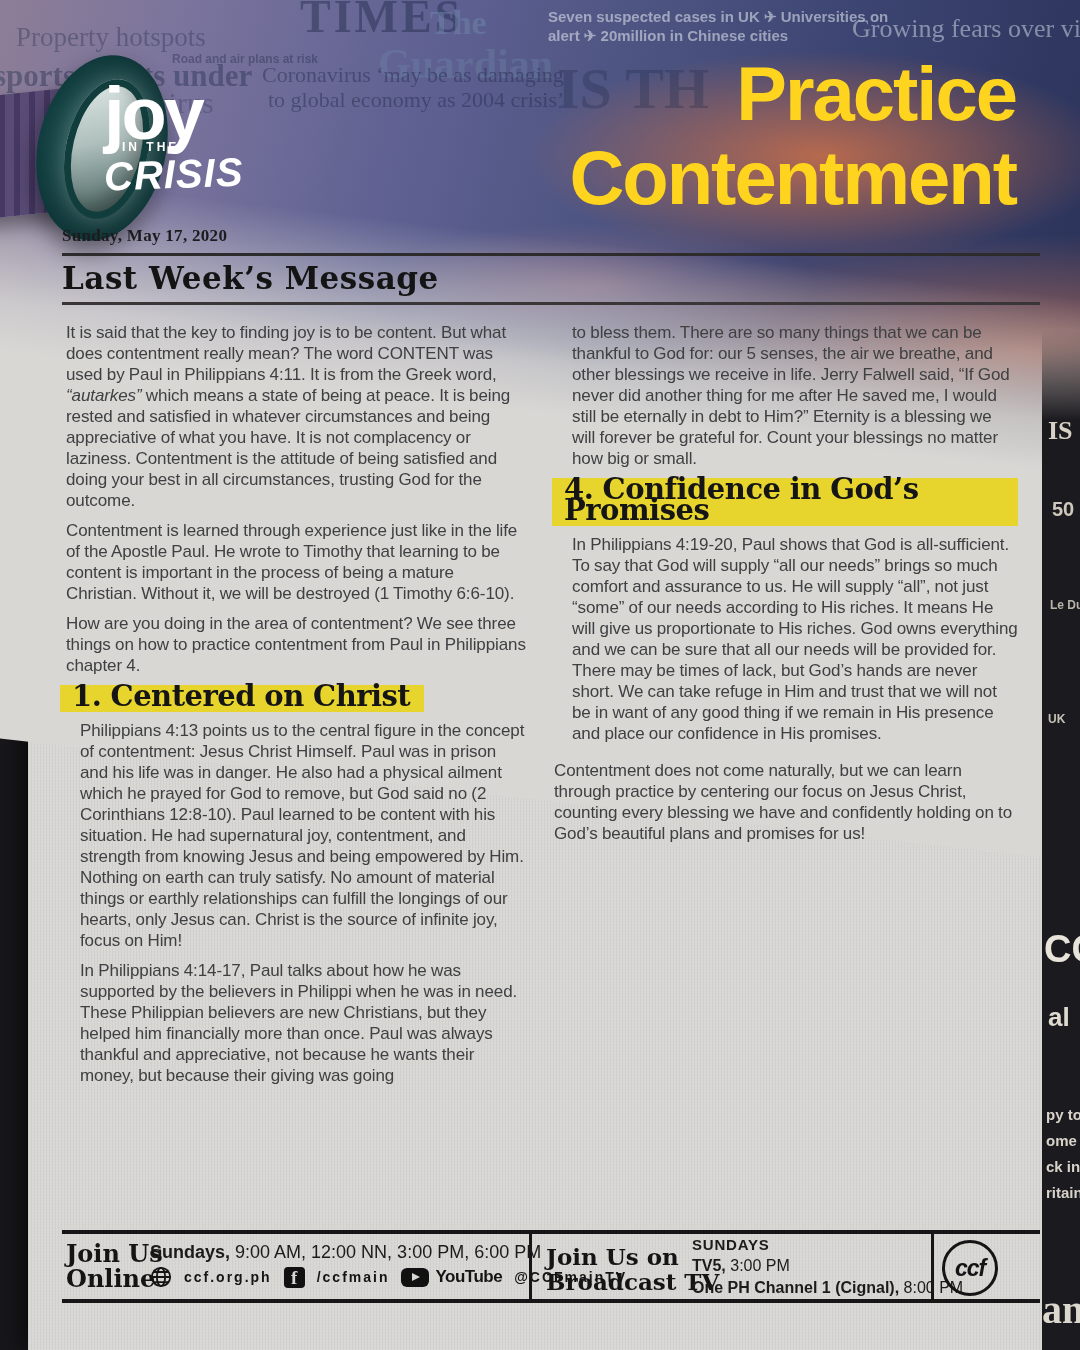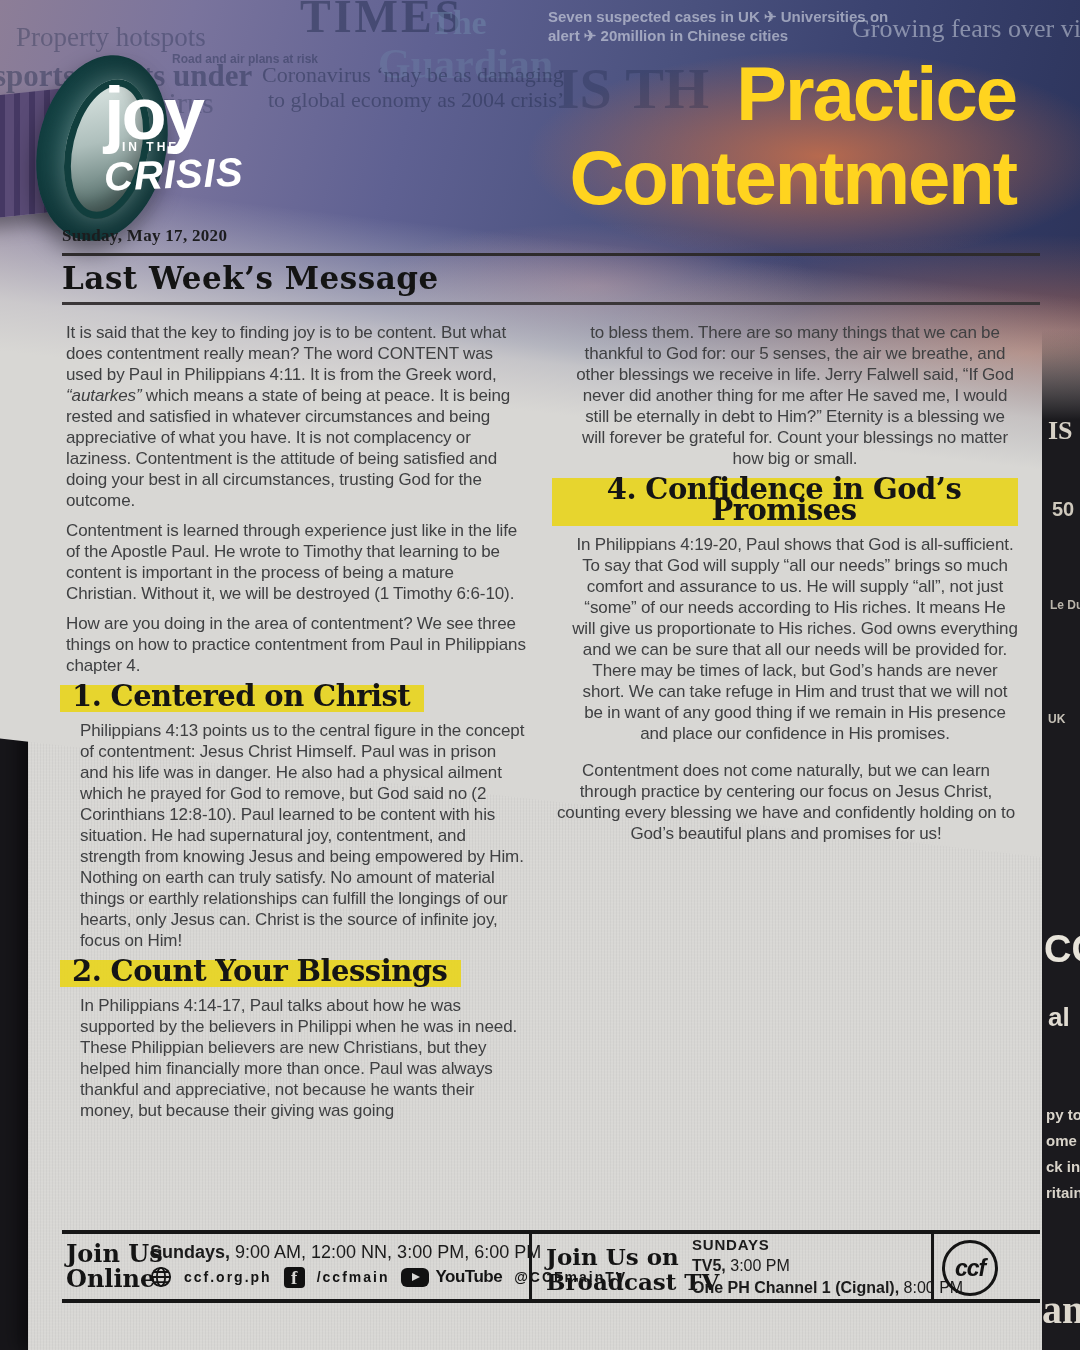--- a/index.html
+++ b/index.html
@@ -86,21 +86,21 @@
   .date{font-family:"Liberation Serif",serif;font-weight:bold;font-size:17px;letter-spacing:.3px;}
   .rule1{margin-top:7px;height:3px;background:#2e2b2c;}
   .lastweek{margin-top:4px;font-family:"DejaVu Serif",serif;font-weight:bold;font-size:31px;
     letter-spacing:.5px;color:#141414;}
   .rule2{margin-top:6px;height:3px;background:#3a3638;}
 
   
   .col{position:absolute;top:322px;width:466px;z-index:7;color:#3f4042;
     font-size:17px;line-height:21px;letter-spacing:-.1px;word-spacing:-.3px;}
   .col-left{left:60px;}
-  .col-right{left:552px;text-align:center;}
+  .col-right{left:552px;}
   .col p{margin:0 0 9px 6px;}
   .col p.sec-body{margin-left:20px;}
   .sec-heading{margin:8px 0 8px 0;}
   .sec-heading span{display:inline-block;background:rgba(231,212,38,.96);
     padding:1px 14px 5px 12px;font-family:"DejaVu Serif",serif;font-weight:bold;
     font-size:29px;letter-spacing:-.5px;color:#151515;}
   .closing{margin:16px 0 0 2px !important;}
 
   
   .footer{position:absolute;left:0;top:0;width:1080px;height:1350px;z-index:8;pointer-events:none;}
@@ -192,21 +192,20 @@
     <div class="lastweek">Last Week’s Message</div>
     <div class="rule2"></div>
   </div>
 
   <div class="col col-left">
     <p><span>It is said that the key to finding joy is to be content. But what does contentment really mean? The word CONTENT was used by Paul in Philippians 4:11. It is from the Greek word, </span><i>“autarkes”</i><span> which means a state of being at peace. It is being rested and satisfied in whatever circumstances and being appreciative of what you have. It is not complacency or laziness. Contentment is the attitude of being satisfied and doing your best in all circumstances, trusting God for the outcome.</span></p>
     <p>Contentment is learned through experience just like in the life of the Apostle Paul. He wrote to Timothy that learning to be content is important in the process of being a mature Christian. Without it, we will be destroyed (1 Timothy 6:6-10).</p>
     <p>How are you doing in the area of contentment? We see three things on how to practice contentment from Paul in Philippians chapter 4.</p>
     <div class="sec-heading"><span>1. Centered on Christ</span></div>
     <p class="sec-body">Philippians 4:13 points us to the central figure in the concept of contentment: Jesus Christ Himself. Paul was in prison and his life was in danger. He also had a physical ailment which he prayed for God to remove, but God said no (2 Corinthians 12:8-10). Paul learned to be content with his situation. He had supernatural joy, contentment, and strength from knowing Jesus and being empowered by Him. Nothing on earth can truly satisfy. No amount of material things or earthly relationships can fulfill the longings of our hearts, only Jesus can. Christ is the source of infinite joy, focus on Him!</p>
-    <div class="sec-heading"><span>2. Count Your Blessings</span></div>
     <p class="sec-body">In Philippians 4:14-17, Paul talks about how he was supported by the believers in Philippi when he was in need. These Philippian believers are new Christians, but they helped him financially more than once. Paul was always thankful and appreciative, not because he wants their money, but because their giving was going</p>
   </div>
 
   <div class="col col-right">
     <p class="sec-body">to bless them. There are so many things that we can be thankful to God for: our 5 senses, the air we breathe, and other blessings we receive in life. Jerry Falwell said, “If God never did another thing for me after He saved me, I would still be eternally in debt to Him?” Eternity is a blessing we will forever be grateful for. Count your blessings no matter how big or small.</p>
     <div class="sec-heading"><span>4. Confidence in God’s Promises</span></div>
     <p class="sec-body">In Philippians 4:19-20, Paul shows that God is all-sufficient. To say that God will supply “all our needs” brings so much comfort and assurance to us. He will supply “all”, not just “some” of our needs according to His riches. It means He will give us proportionate to His riches. God owns everything and we can be sure that all our needs will be provided for. There may be times of lack, but God’s hands are never short. We can take refuge in Him and trust that we will not be in want of any good thing if we remain in His presence and place our confidence in His promises.</p>
     <p class="closing">Contentment does not come naturally, but we can learn through practice by centering our focus on Jesus Christ, counting every blessing we have and confidently holding on to God’s beautiful plans and promises for us!</p>
   </div>
 

